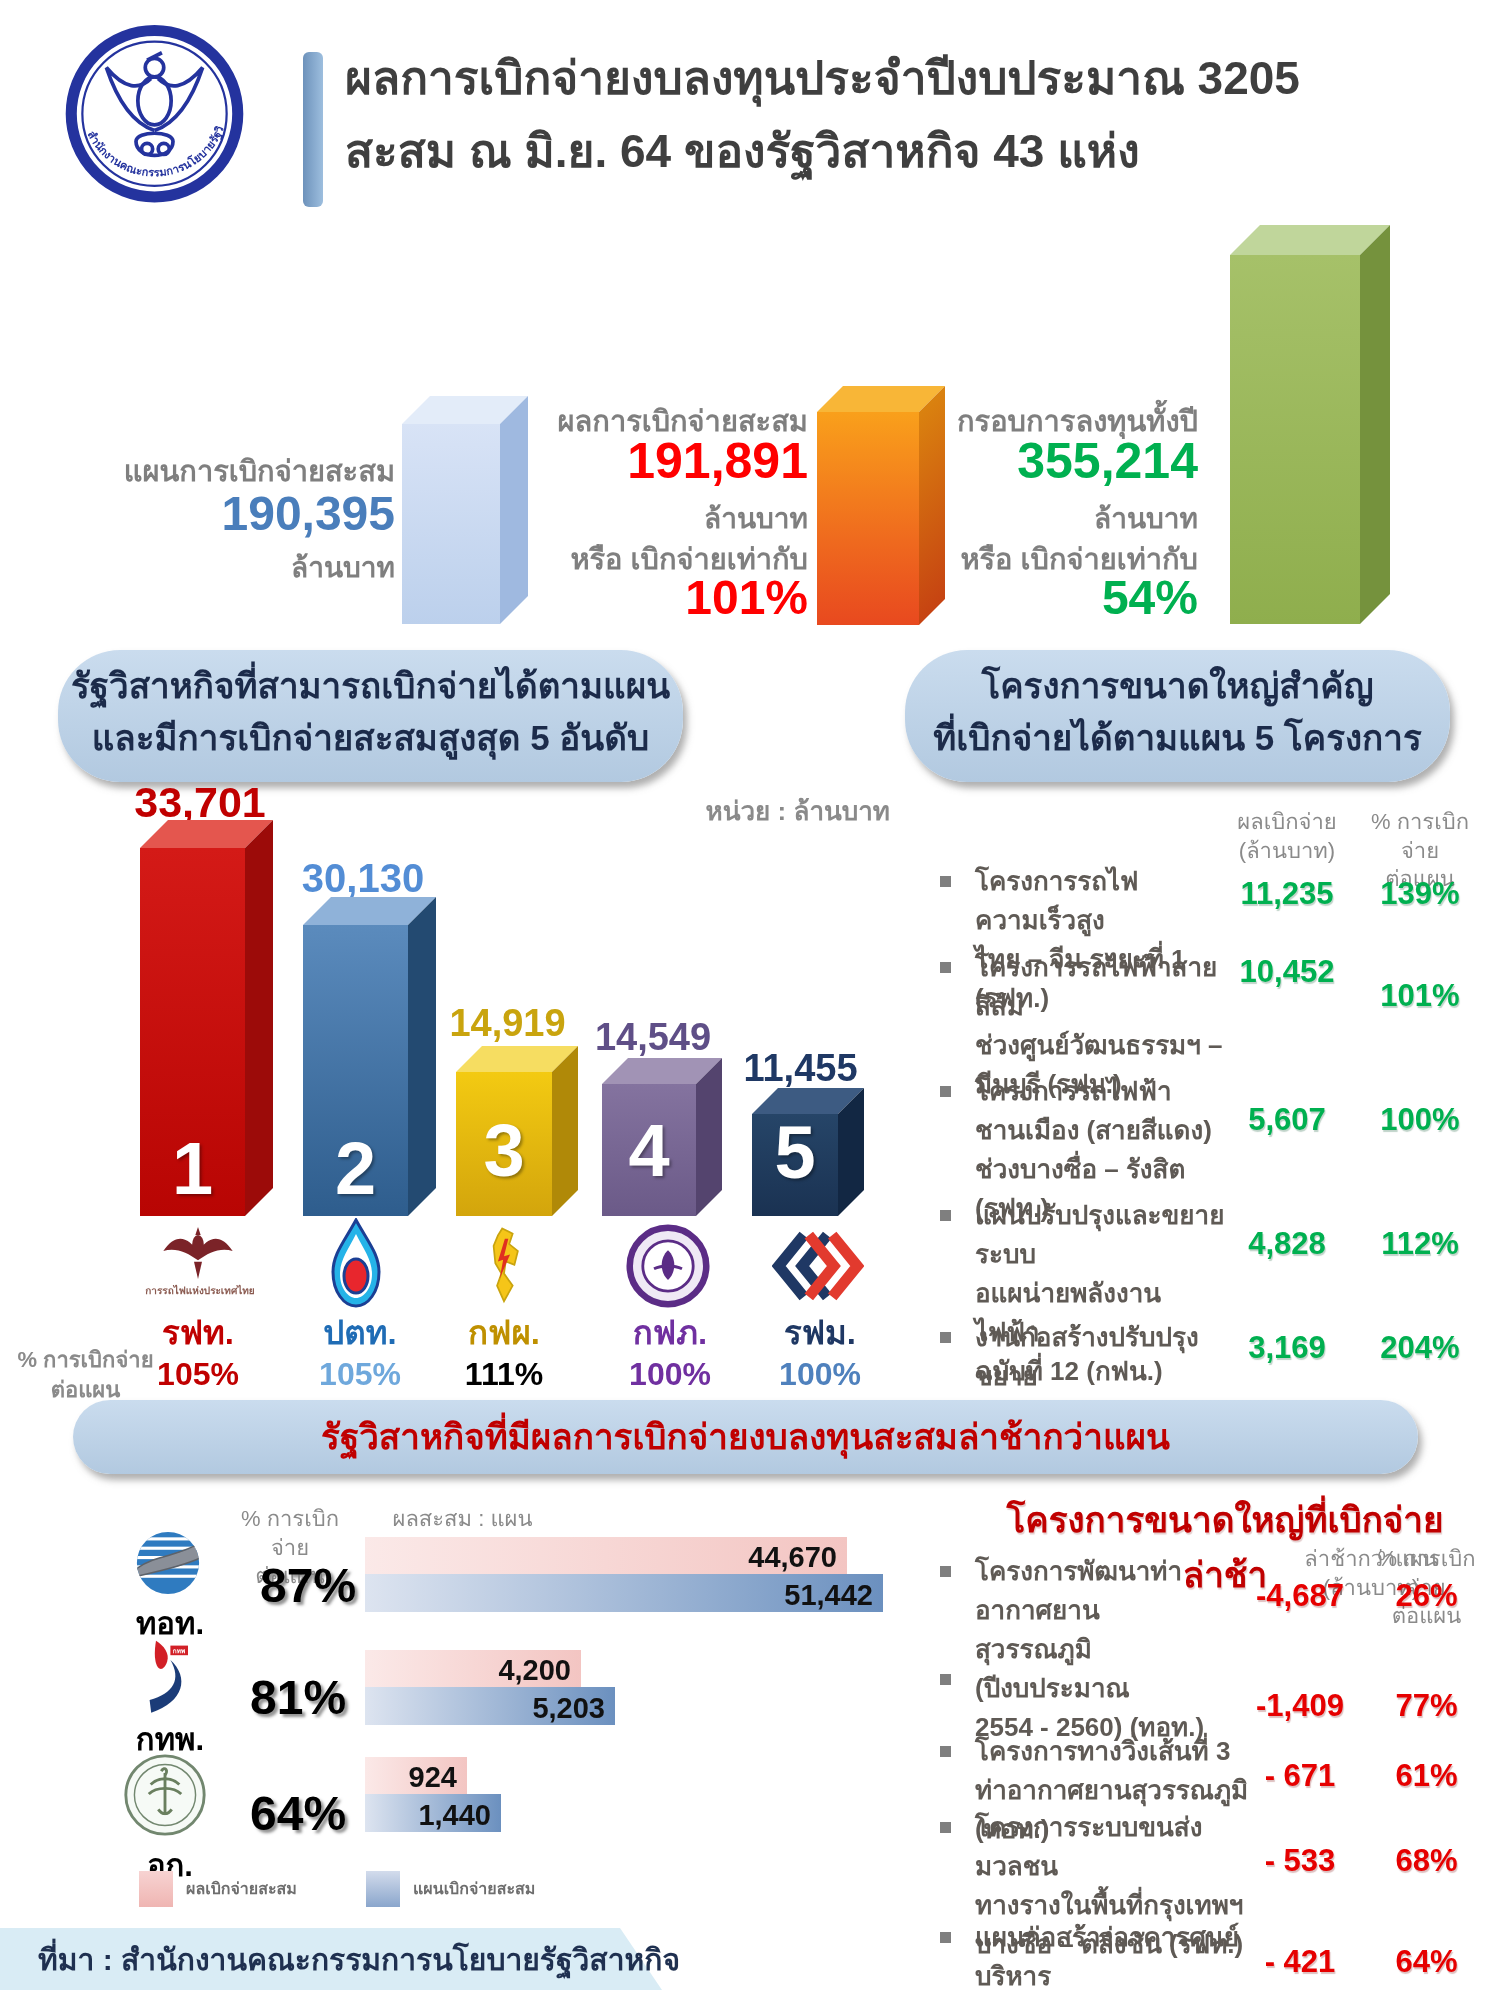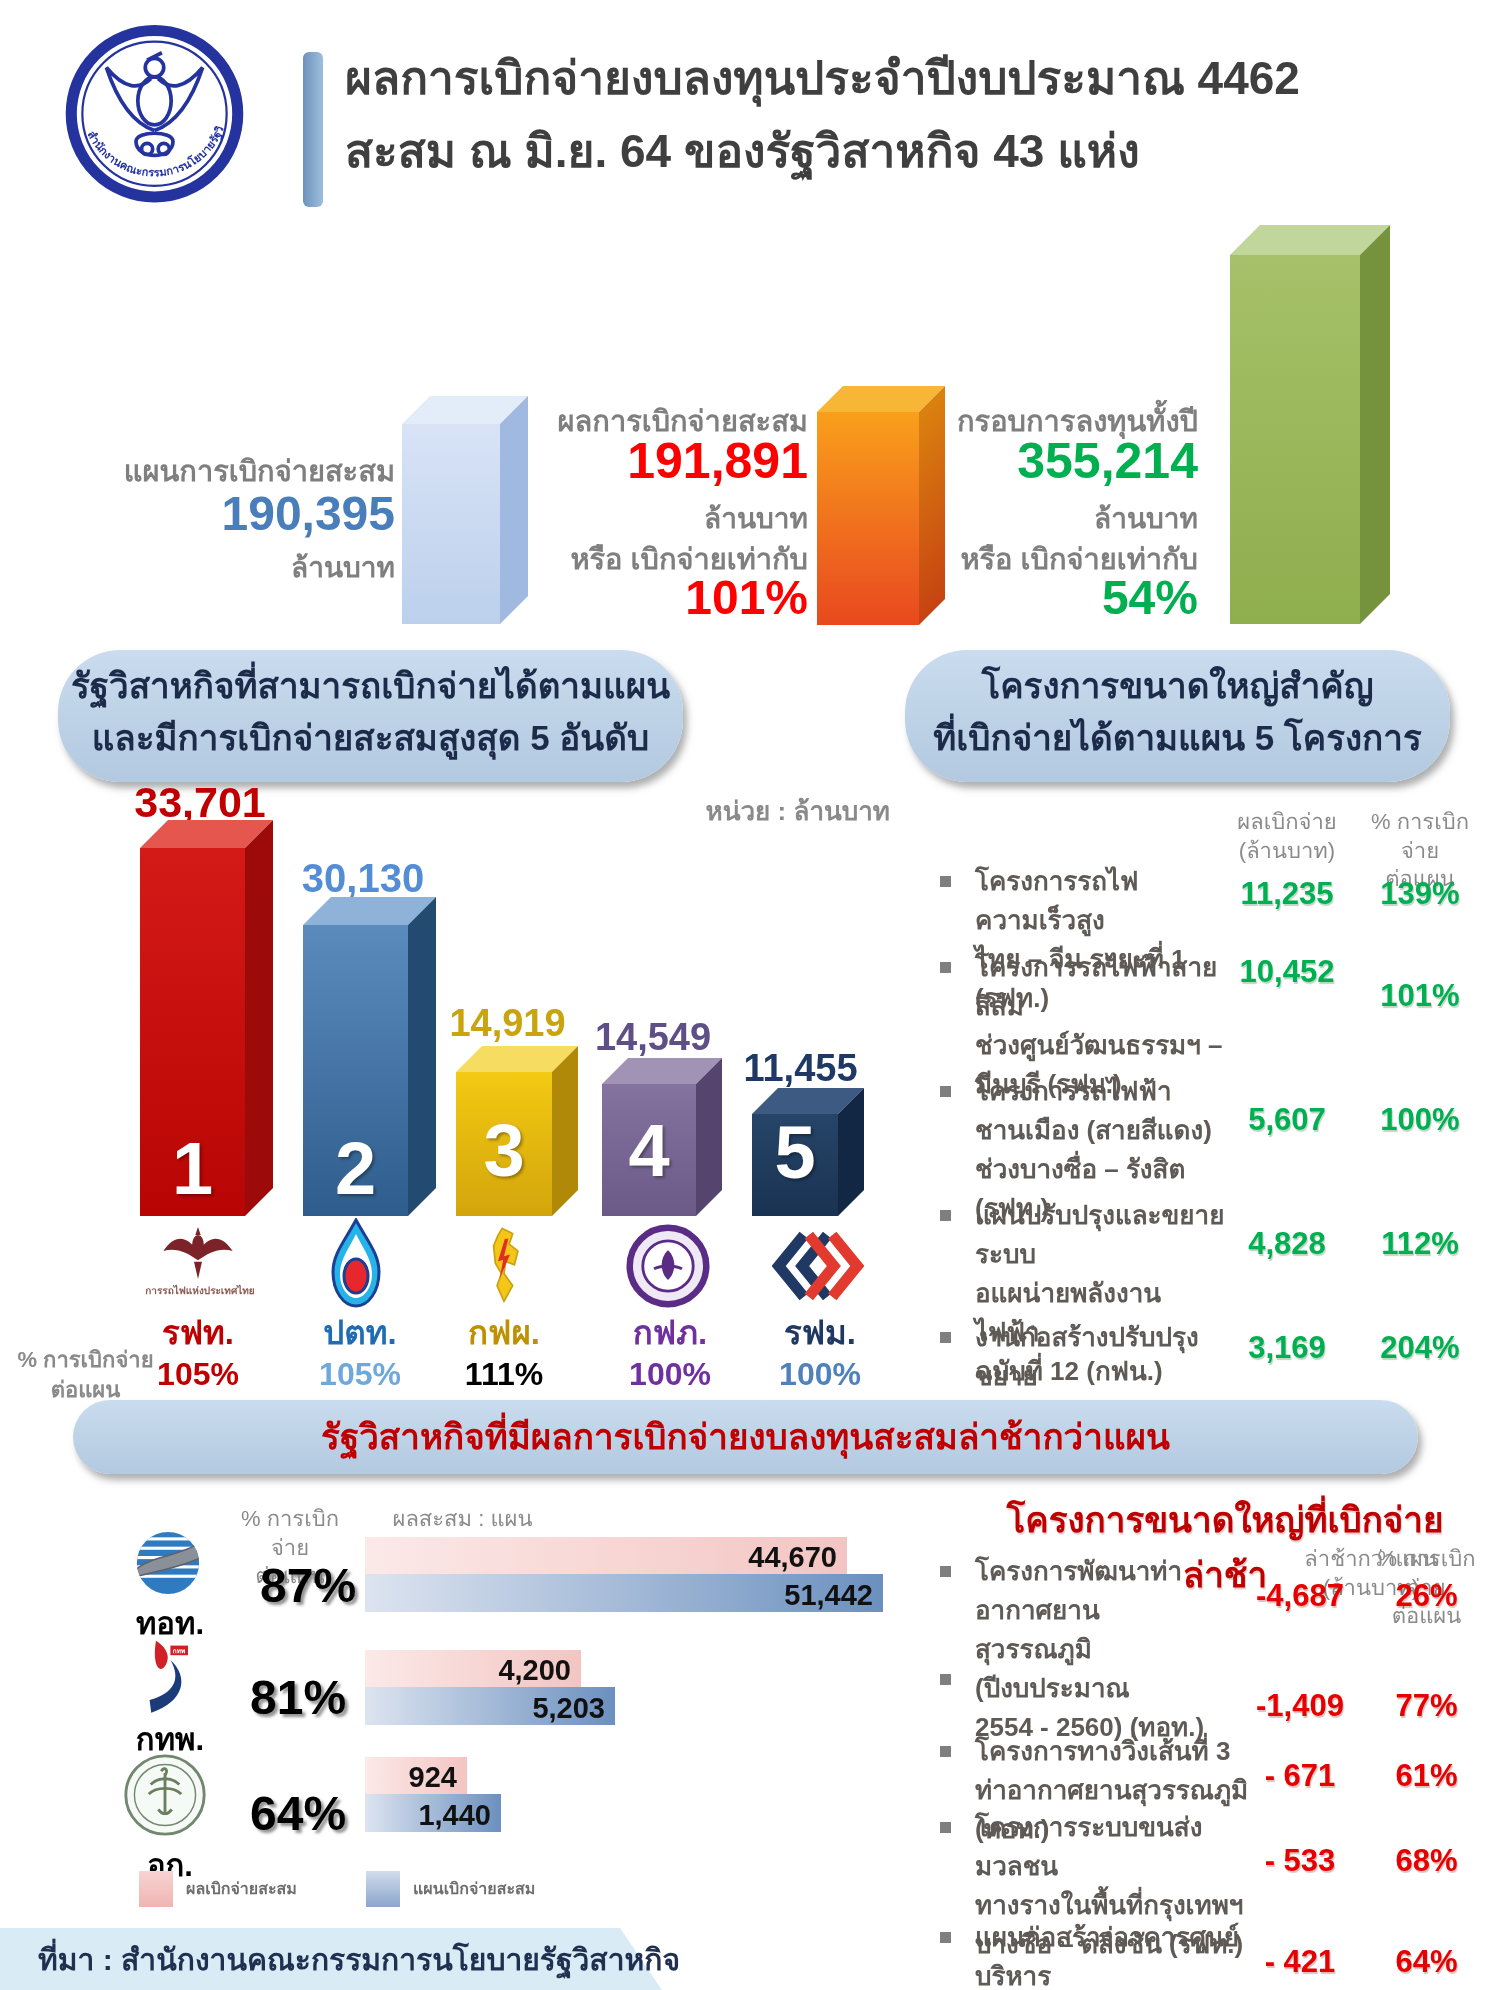--- a/index.html
+++ b/index.html
@@ -74,21 +74,21 @@
       <path d="M40 68 C40 78 60 78 60 68 C60 62 40 62 40 68"></path>
       <circle cx="46" cy="72" r="3"></circle>
       <circle cx="55" cy="72" r="3"></circle>
     </g>
     <path id="sepoArc" d="M 13 62 A 40 40 0 0 0 87 62" fill="none"></path>
     <text font-size="6" fill="#24339e" font-weight="bold">
       <textPath href="#sepoArc" startOffset="2%">สำนักงานคณะกรรมการนโยบายรัฐวิสาหกิจ</textPath>
     </text>
   </svg>
   <div class="abs accent" style="left:303px;top:52px;width:20px;height:155px;"></div>
-  <div class="abs title-line" style="left:345px;top:55px;width:1140px;">ผลการเบิกจ่ายงบลงทุนประจำปีงบประมาณ 4462</div>
+  <div class="abs title-line" style="left:345px;top:55px;width:1140px;">ผลการเบิกจ่ายงบลงทุนประจำปีงบประมาณ 3205</div>
   <div class="abs title-line" style="left:345px;top:128px;width:1140px;">สะสม ณ มิ.ย. 64 ของรัฐวิสาหกิจ 43 แห่ง</div>
 
   <div class="col3d" style="left:402px;top:396px;width:130px;height:230px;">
     <div class="c3 c3-top" style="left:0;top:0;width:98px;height:28px;background:#e3ecf9;"></div>
     <div class="c3" style="left:0;top:28px;width:98px;height:200px;background:linear-gradient(#d8e3f6,#bcd0ec);"></div>
     <div class="c3 c3-side" style="left:98px;top:28px;width:28px;height:200px;background:#9fb9e0;"></div>
   </div>
   <div class="col3d" style="left:817px;top:386px;width:130px;height:240px;">
     <div class="c3 c3-top" style="left:0;top:0;width:102px;height:26px;background:#f8b637;"></div>
     <div class="c3" style="left:0;top:26px;width:102px;height:213px;background:linear-gradient(#f9a01b,#ef6a1e 60%,#e8491f);"></div>

